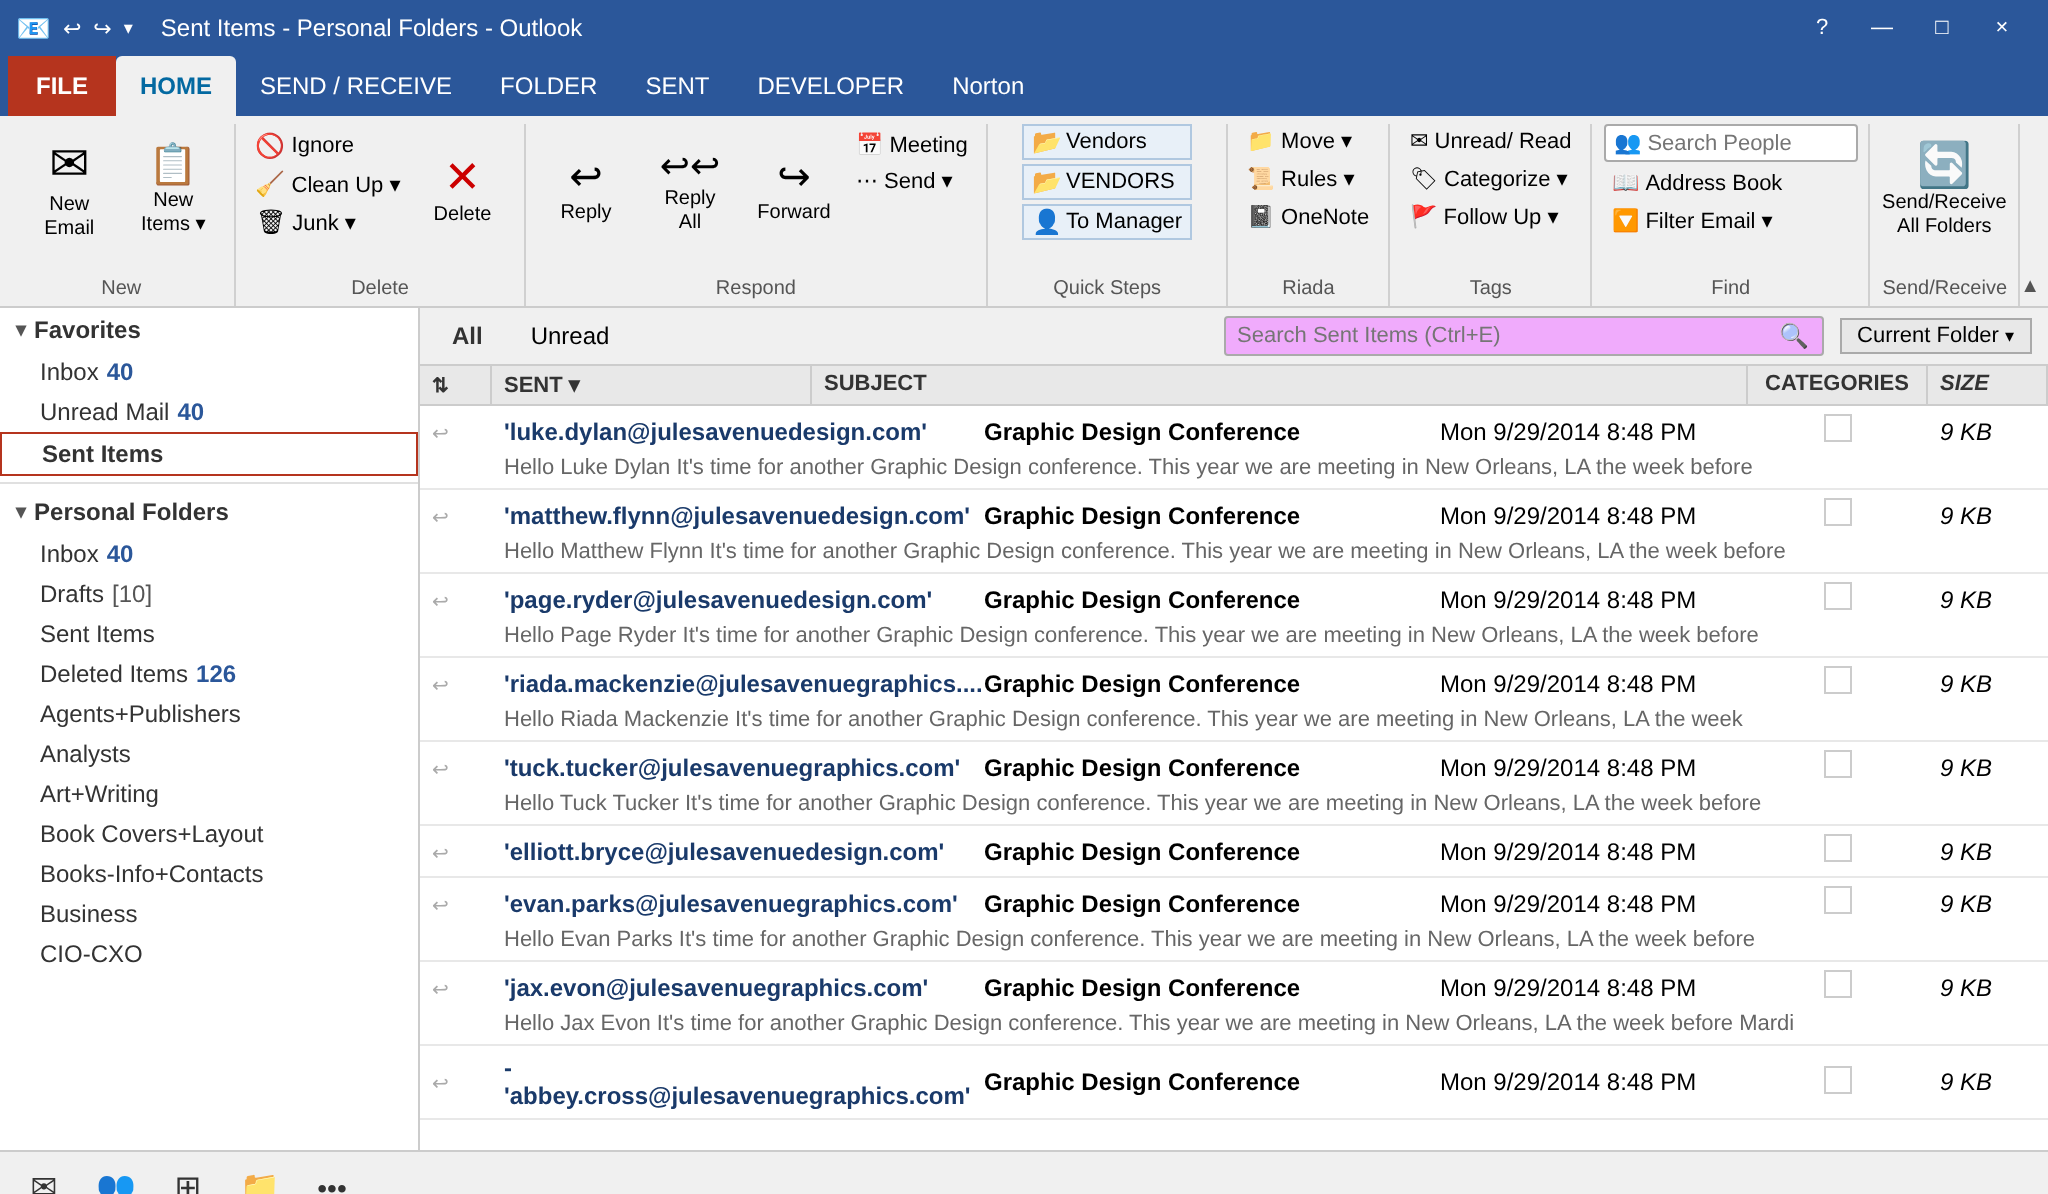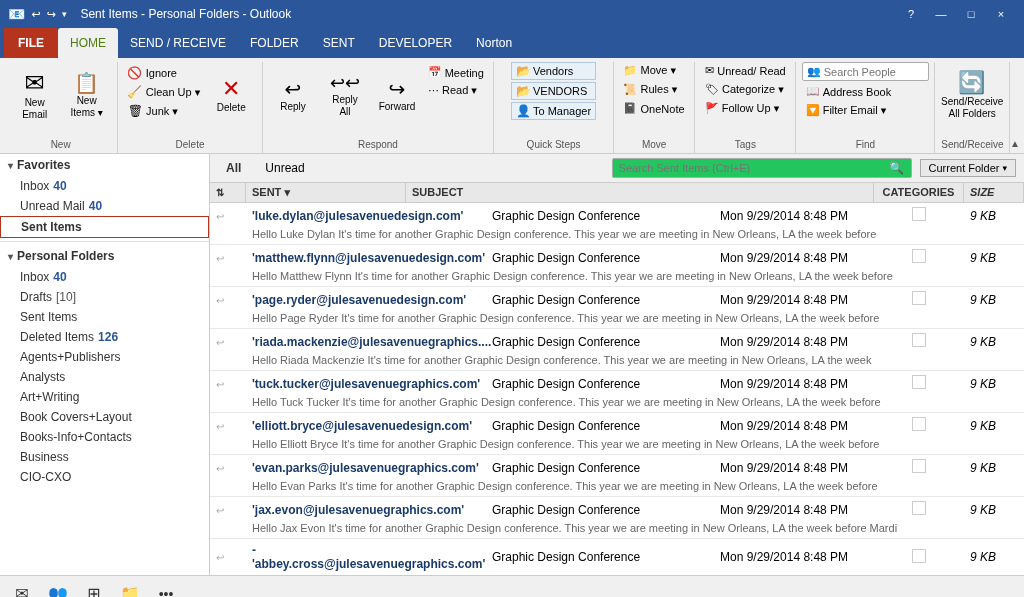--- a/index.html
+++ b/index.html
@@ -38,22 +38,22 @@
       align-items: center;
     }
     .ribbon-tab.file {
       background: #b5341e;
       color: white;
       padding: 4px 14px;
       font-weight: bold;
     }
     .ribbon-tab.active {
       background: #f0f0f0;
-      color: #4d7c0f;
-      font-weight: normal;
+      color: #0369a1;
+      font-weight: bold;
       border-top-left-radius: 3px;
       border-top-right-radius: 3px;
     }
 
     
     .ribbon {
       background: #f0f0f0;
       border-bottom: 1px solid #ccc;
       display: flex;
       align-items: stretch;
@@ -194,21 +194,21 @@
       gap: 8px;
     }
     .filter-btn {
       padding: 2px 8px;
       cursor: pointer;
       border-radius: 2px;
       font-size: 12px;
     }
     .filter-btn.active { font-weight: bold; color: #333; }
     .search-box-mail {
-      background: #22c55e;
+      background: #f0abfc;
       border: 1px solid #aaa;
       display: flex;
       align-items: center;
       padding: 2px 6px;
       border-radius: 2px;
       flex: 1;
       max-width: 300px;
       margin-left: auto;
       gap: 4px;
     }
@@ -261,21 +261,21 @@
     .mail-row-top .col { padding: 4px 6px; border-right: 1px solid transparent; }
     .mail-row-preview {
       font-size: 11px;
       color: #666;
       padding: 0 6px 4px 42px;
       white-space: nowrap;
       overflow: hidden;
       text-overflow: ellipsis;
     }
     .mail-sender { font-weight: bold; color: #1a3a6a; }
-    .mail-subject { font-weight: normal; }
+    .mail-subject { font-weight: bold; }
     .flag-icon { width: 14px; height: 14px; border: 1px solid #ccc; display: inline-block; }
 
     
     .bottom-nav {
       height: 36px;
       background: #f0f0f0;
       border-top: 1px solid #ccc;
       display: flex;
       align-items: center;
       padding: 0 8px;
@@ -380,21 +380,21 @@
         <div class="icon" style="font-size:20px;">↪</div>
         <div class="label">Forward</div>
       </div>
       <div class="ribbon-col">
         <div class="ribbon-btn-small">
           <span>📅</span>
           <span>Meeting</span>
         </div>
         <div class="ribbon-btn-small">
           <span>⋯</span>
-          <span>Read ▾</span>
+          <span>Send ▾</span>
         </div>
       </div>
     </div>
     <div class="ribbon-group-label">Respond</div>
   </div>
 
   <div class="ribbon-group" style="min-width:120px;">
     <div class="ribbon-group-content" style="flex-direction:column; gap:2px;">
       <div style="display:flex; align-items:center; gap:2px; background:#e8f0f8; border:1px solid #b0c8e0; padding:1px 4px; width:100%; cursor:pointer;">
         <span style="font-size:12px;">📂</span>
@@ -420,21 +420,21 @@
       </div>
       <div class="ribbon-btn-small">
         <span>📜</span>
         <span>Rules ▾</span>
       </div>
       <div class="ribbon-btn-small">
         <span>📓</span>
         <span>OneNote</span>
       </div>
     </div>
-    <div class="ribbon-group-label">Move</div>
+    <div class="ribbon-group-label">Riada</div>
   </div>
 
   <div class="ribbon-group">
     <div class="ribbon-group-content" style="flex-direction:column;">
       <div class="ribbon-btn-small">
         <span>✉</span>
         <span>Unread/ Read</span>
       </div>
       <div class="ribbon-btn-small">
         <span>🏷</span>
@@ -674,21 +674,20 @@
       </div>
       <div class="col col-subject">
         <span class="mail-subject">Graphic Design Conference</span>
       </div>
       <div class="col col-sent">Mon 9/29/2014 8:48 PM</div>
       <div class="col col-cat">
         <span class="flag-icon"></span>
       </div>
       <div class="col col-size">9 KB</div>
     </div>
-    <div class="mail-row-preview">Hello Elliott Bryce  It's time for another Graphic Design conference. This year we are meeting in New Orleans, LA the week before</div>
   </div>
         <div class="mail-row">
     <div class="mail-row-top">
       <div class="col col-icon">
         <span style="font-size:10px; color:#aaa;">↩</span>
       </div>
       <div class="col col-to">
         <span class="mail-sender">'evan.parks@julesavenuegraphics.com'</span>
       </div>
       <div class="col col-subject">

